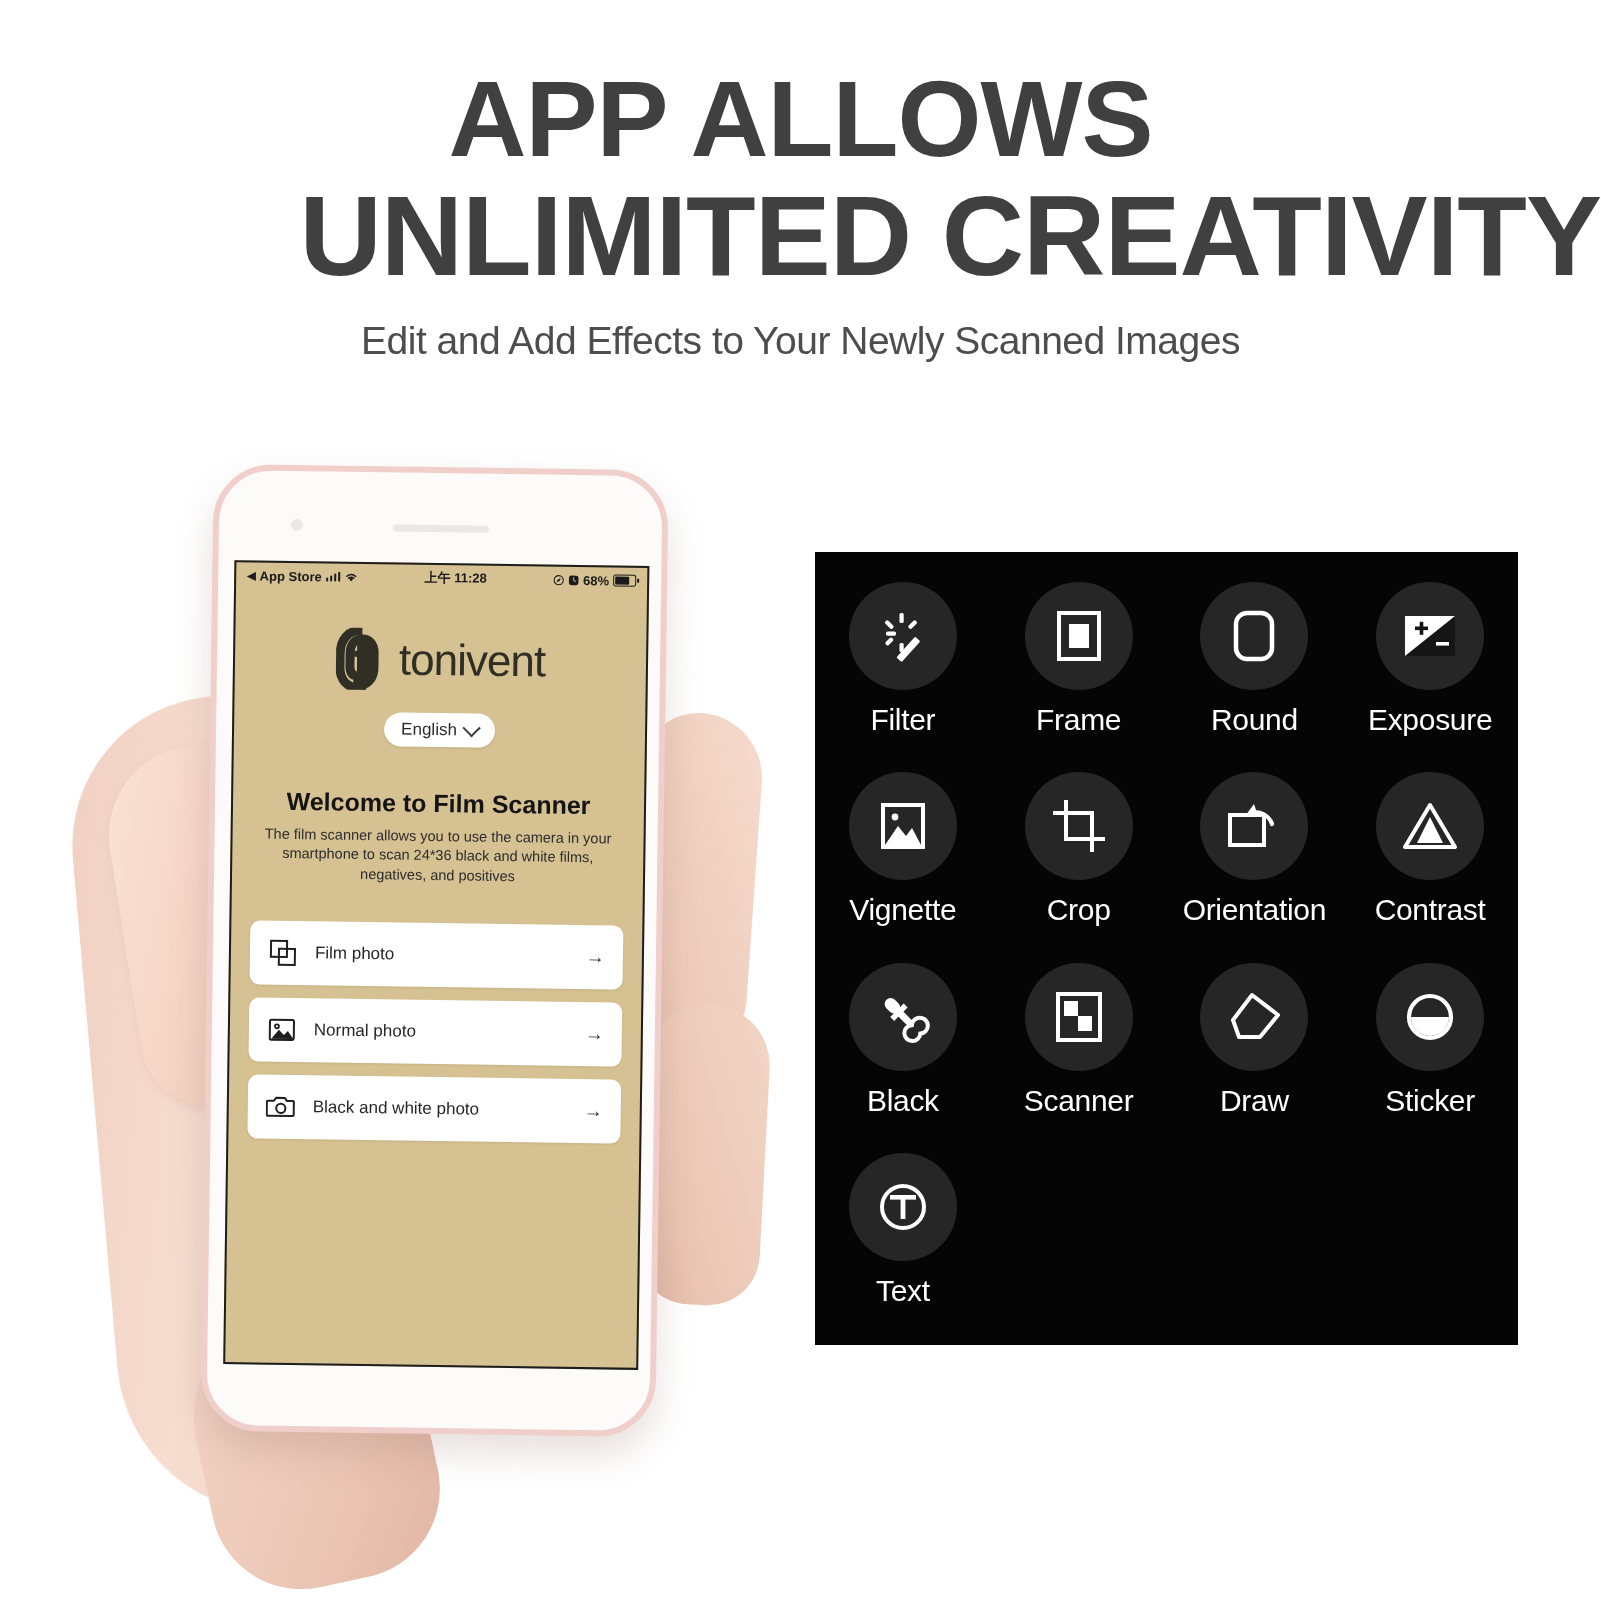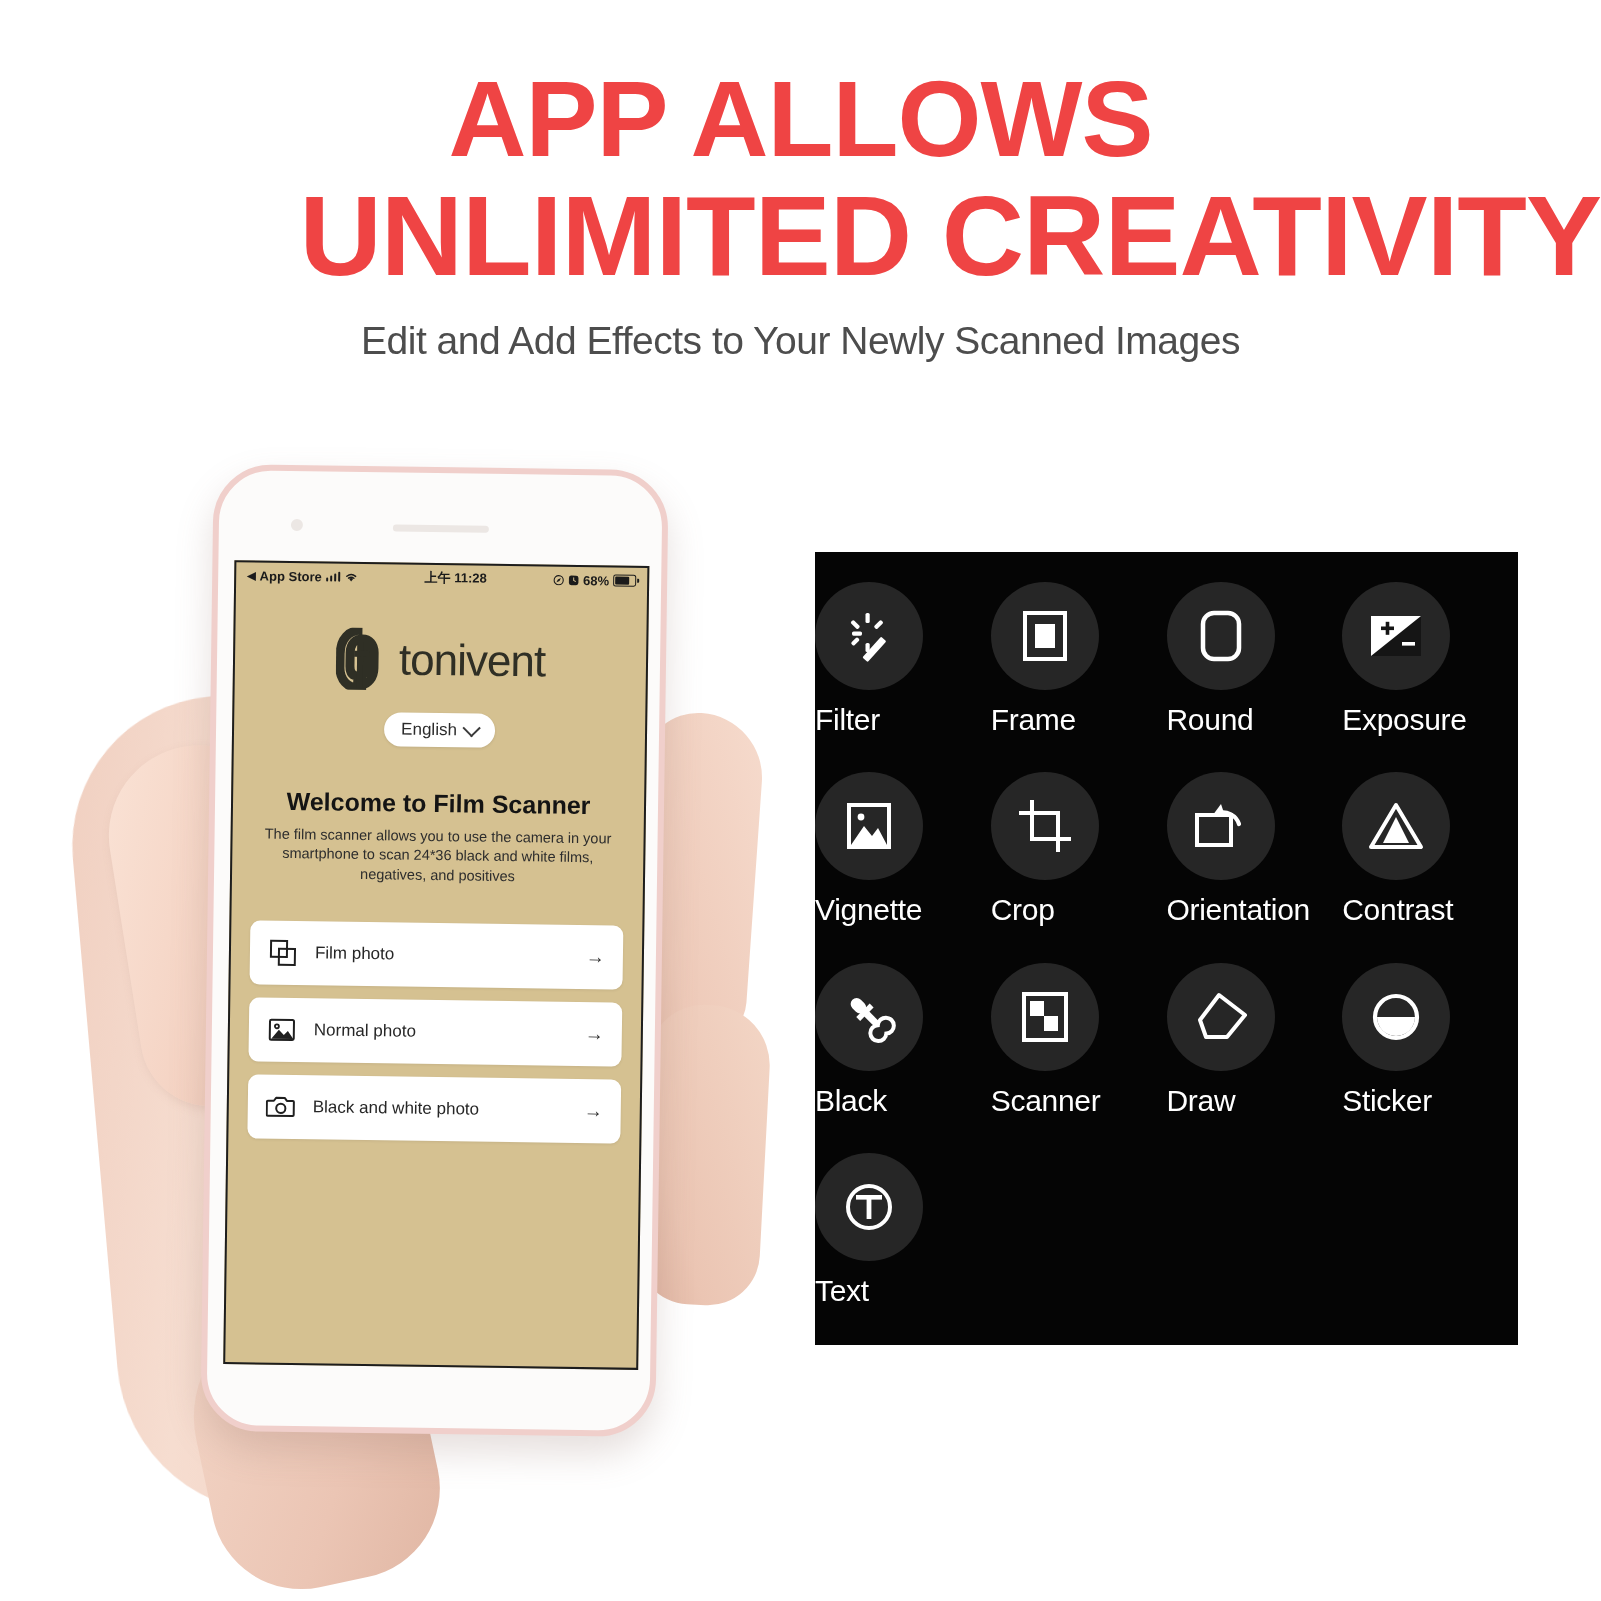--- a/index.html
+++ b/index.html
@@ -10,21 +10,21 @@
     overflow:hidden;
     position:relative;
   }
 
   
   .header{
     position:absolute;left:0;top:0;width:1601px;
     text-align:center;
   }
   .headline{
-    color:#ef4444;
+    color:#404040;
     font-weight:bold;
     font-size:108px;
     line-height:1.06;
     letter-spacing:-1px;
     margin:0;
     padding-top:62px;
     font-stretch:condensed;
   }
   .headline .l2{display:block;font-size:114px;text-align:right;}
   .subhead{
@@ -173,21 +173,21 @@
   }
   .grid{
     display:grid;
     grid-template-columns:repeat(4,1fr);
     grid-template-rows:repeat(4,1fr);
     width:100%;height:100%;
     padding:18px 0 14px 0;
     box-sizing:border-box;
   }
   .cell{
-    display:flex;flex-direction:column;justify-content:flex-start;
+    display:flex;flex-direction:column;align-items:center;justify-content:flex-start;
     padding-top:12px;
   }
   .bubble{
     width:108px;height:108px;border-radius:50%;
     background:#262626;
     display:flex;align-items:center;justify-content:center;
   }
   .cell-label{
     margin-top:13px;color:#ffffff;font-size:30px;
     white-space:nowrap;letter-spacing:-0.3px;

